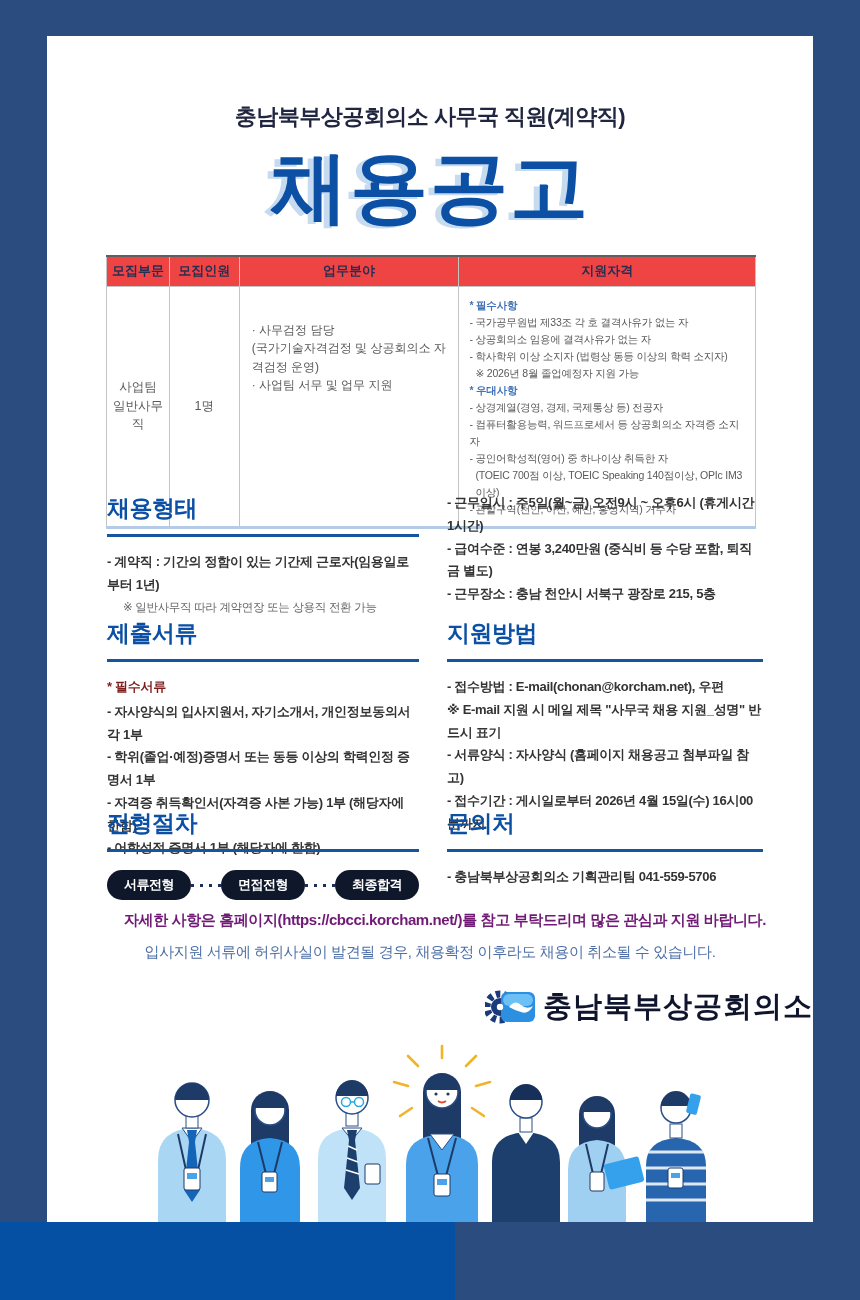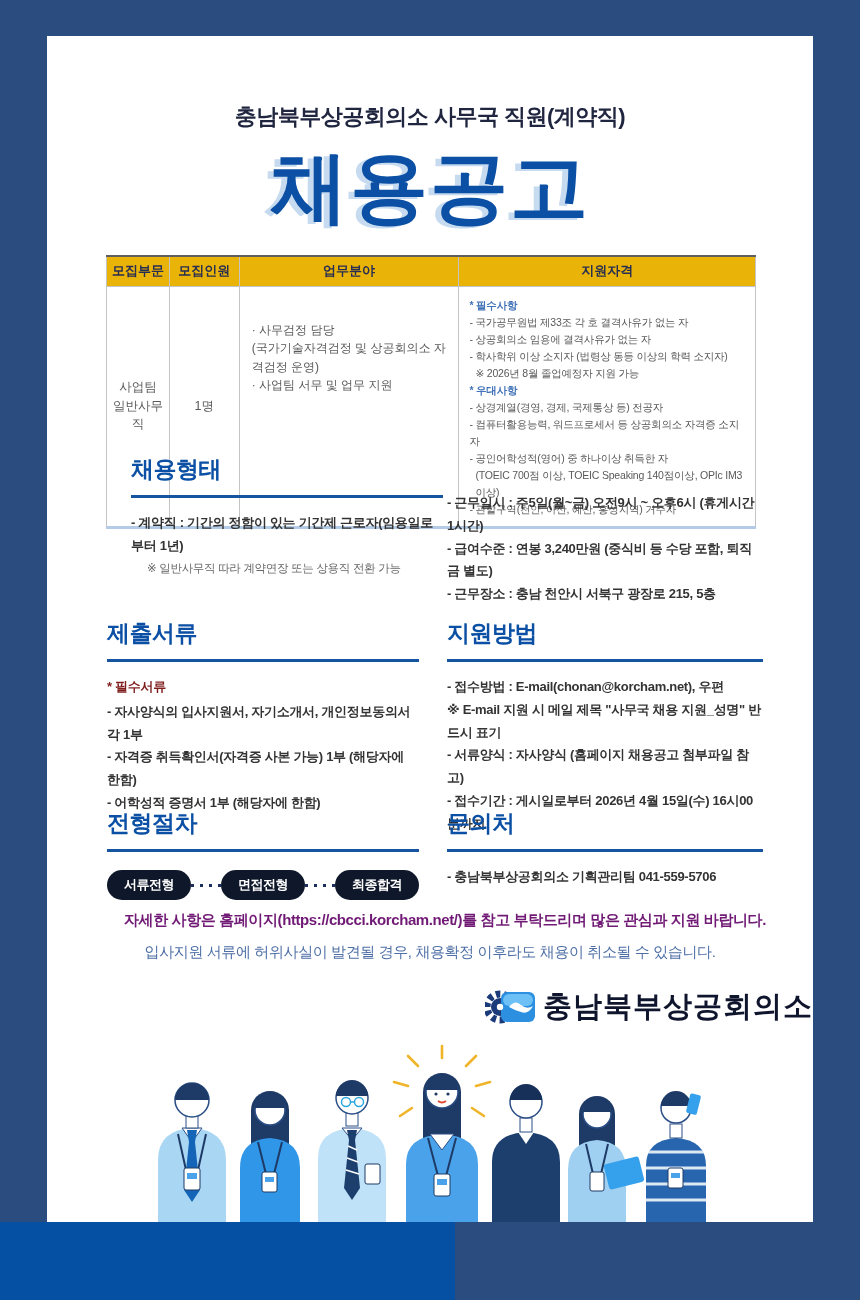--- a/index.html
+++ b/index.html
@@ -12,21 +12,21 @@
   
   .subtitle { position:absolute; top:66px; left:0; width:100%; text-align:center;
               font-size:22px; font-weight:800; color:#20263f; letter-spacing:-0.5px; }
   .big-title { position:absolute; top:100px; left:0; width:100%; text-align:center;
                font-size:78px; font-weight:900; color:#0b50a4; letter-spacing:2px;
                text-shadow:-6px 2px 0 #c6daf0; }
 
   
   .recruit-table { position:absolute; left:59px; top:219px; width:650px; border-collapse:collapse;
                    border-top:2px solid #5f5f5f; border-bottom:3px solid #b3cbe6; }
-  .recruit-table th { background:#eab308; color:#272e52; font-size:13px; font-weight:800;
+  .recruit-table th { background:#ef4444; color:#272e52; font-size:13px; font-weight:800;
                       height:30px; border:1px solid #c4c4c4; border-top:none; }
   .recruit-table td { border:1px solid #c4c4c4; vertical-align:top; color:#595959; height:167px; }
   .recruit-table th:first-child, .recruit-table td:first-child { border-left:1px solid #c4c4c4; }
   td.c-center { text-align:center; vertical-align:middle; font-size:12.5px; line-height:1.5; }
   td.c-duties { padding:34px 8px 8px 12px; font-size:12px; line-height:1.55; }
   .duty-gap { }
   td.c-qual { padding:10px 6px 8px 10px; font-size:10.5px; line-height:1.62; letter-spacing:-0.2px; }
   .qual-title { color:#4273b8; font-weight:700; }
   .qline { color:#595959; }
 
@@ -103,40 +103,41 @@
             <div class="qline">- 상경계열(경영, 경제, 국제통상 등) 전공자</div>
             <div class="qline">- 컴퓨터활용능력, 워드프로세서 등 상공회의소 자격증 소지자</div>
             <div class="qline">- 공인어학성적(영어) 중 하나이상 취득한 자</div>
             <div class="qline" style="padding-left:6px;">(TOEIC 700점 이상, TOEIC Speaking 140점이상, OPIc IM3이상)</div>
             <div class="qline">- 관할구역(천안, 아산, 예산, 홍성지역) 거주자</div>
           </td>
         </tr>
       </tbody>
     </table>
 
-    <div class="sec" style="left:60px; top:418px; width:312px;margin-left:24px;">
+    <div class="sec" style="left:60px; top:457px; width:312px;">
       <div class="sec-title">채용형태</div>
       <div class="sec-body">
         <div>- 계약직 : 기간의 정함이 있는 기간제 근로자(임용일로부터 1년)</div>
         <div class="sub-note">※ 일반사무직 따라 계약연장 또는 상용직 전환 가능</div>
       </div>
     </div>
     <div class="sec" style="left:400px; top:442px; width:316px;">
       <div class="sec-body">
         <div>- 근무일시 : 주5일(월~금) 오전9시 ~ 오후6시 (휴게시간 1시간)</div>
         <div>- 급여수준 : 연봉 3,240만원 (중식비 등 수당 포함, 퇴직금 별도)</div>
         <div>- 근무장소 : 충남 천안시 서북구 광장로 215, 5층</div>
       </div>
     </div>
 
     <div class="sec" style="left:60px; top:582px; width:312px;">
       <div class="sec-title">제출서류</div>
       <div class="sec-body">
         <div class="doc-head">* 필수서류</div>
         <div>- 자사양식의 입사지원서, 자기소개서, 개인정보동의서 각 1부</div>
+        <div>- 학위(졸업·예정)증명서 또는 동등 이상의 학력인정 증명서 1부</div>
         <div>- 자격증 취득확인서(자격증 사본 가능) 1부 (해당자에 한함)</div>
         <div>- 어학성적 증명서 1부 (해당자에 한함)</div>
       </div>
     </div>
     <div class="sec" style="left:400px; top:582px; width:316px;">
       <div class="sec-title">지원방법</div>
       <div class="sec-body">
         <div>- 접수방법 : E-mail(chonan@korcham.net), 우편</div>
         <div>※ E-mail 지원 시 메일 제목 "사무국 채용 지원_성명" 반드시 표기</div>
         <div>- 서류양식 : 자사양식 (홈페이지 채용공고 첨부파일 참고)</div>

